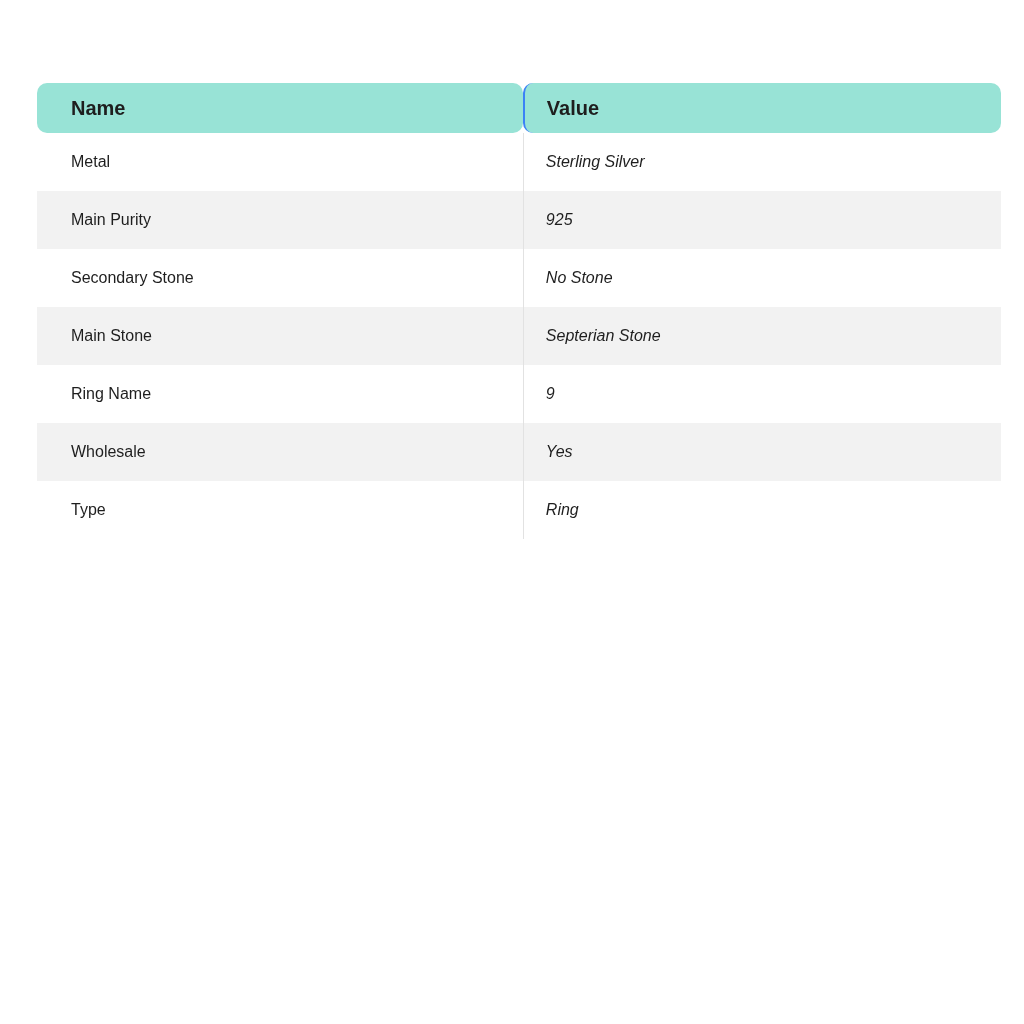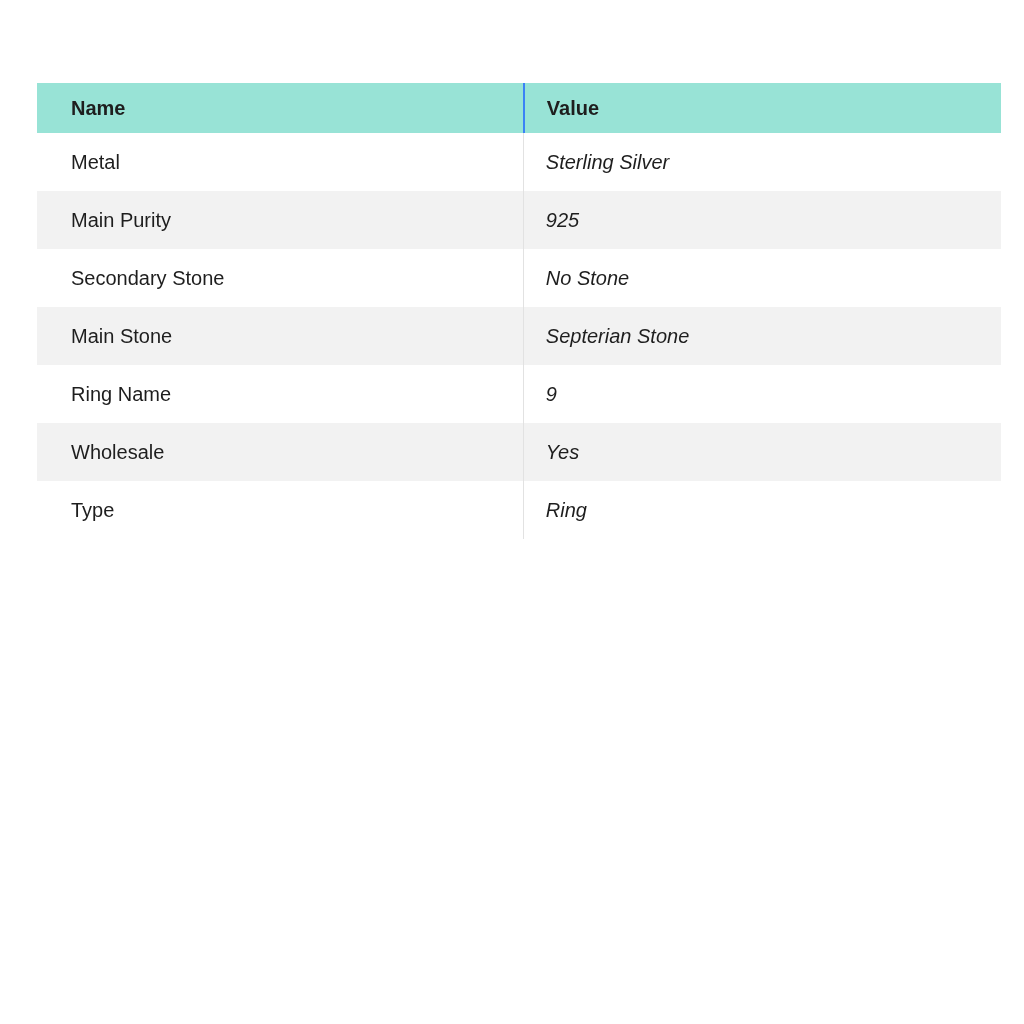--- a/index.html
+++ b/index.html
@@ -25,27 +25,28 @@
   table.spec-table col.col-name  { width: 50.4%; }
   table.spec-table col.col-value { width: 49.6%; }
   table.spec-table thead th {
     background: var(--header-bg, #98e3d6);
     height: 50px;
     text-align: left;
     vertical-align: middle;
     font-size: 20px;
     font-weight: 600;
     color: var(--text-color, #1e1e1e);
+    border-radius: 10px;
   }
   table.spec-table thead th.name-col  { padding-left: 34px; }
   table.spec-table thead th.value-col { padding-left: 22px; border-left: 2px solid #3b82f6; }
   table.spec-table tbody td {
     height: 58px;
     vertical-align: middle;
-    font-size: 20px;
+    font-size: 16px;
     font-weight: 400;
   }
   table.spec-table tbody td.name-col  { padding-left: 34px; }
   table.spec-table tbody td.value-col { padding-left: 22px; border-left: 1px solid #e2e2e2; font-style: italic; }
   table.spec-table tbody tr:nth-child(even) td {
     background: var(--row-alt-bg, #f2f2f2);
   }
   table.spec-table tbody tr:nth-child(odd) td {
     background: #ffffff;
   }

